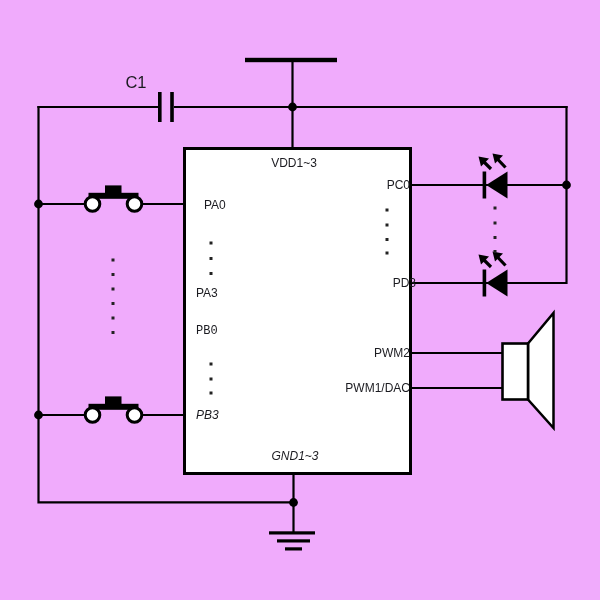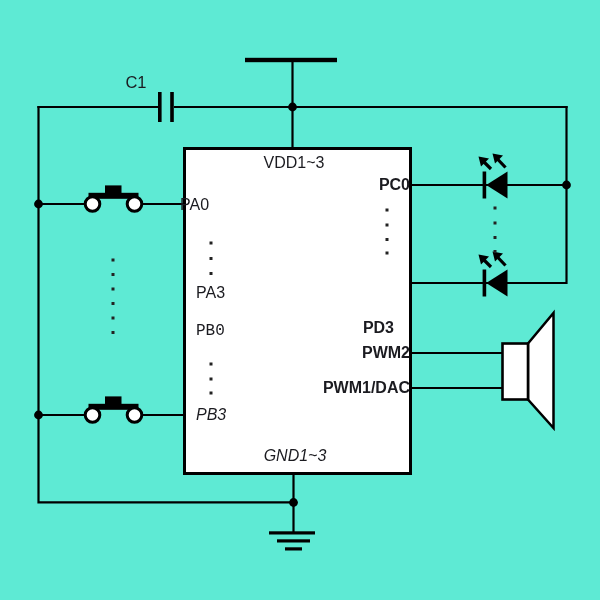--- a/index.html
+++ b/index.html
@@ -1,26 +1,26 @@
 <!DOCTYPE html>
 <html><head>
 <meta charset="utf-8">
 <style>
   html,body{margin:0;padding:0;background:#ffffff;}
   #stage{
-    position:relative;width:600px;height:600px;background:#5eead4;
+    position:relative;width:600px;height:600px;background:#f0abfc;
     font-family:"Liberation Sans",sans-serif;overflow:hidden;
   }
   #schematic-svg{position:absolute;left:0;top:0;}
   .lbl{
-    position:absolute;color:#1b1b20;font-size:16px;line-height:18px;
+    position:absolute;color:#1b1b20;font-size:12px;line-height:18px;
     white-space:nowrap;z-index:5;
   }
   .lbl.small{font-size:16.5px;}
-  .lbl.right{text-align:center;font-weight:bold;}
+  .lbl.right{text-align:center;}
   .lbl.center{text-align:center;}
 </style>
 </head>
 <body>
 
 <div id="stage">
 
   <svg id="schematic-svg" width="600" height="600" viewBox="0 0 600 600">
 
     <g stroke="#000000" stroke-width="2.2">
@@ -144,24 +144,24 @@
         <rect x="493.5" y="221.5" width="3" height="3"></rect>
       <rect x="493.5" y="236" width="3" height="3"></rect>
         <rect x="493.5" y="250" width="3" height="3"></rect>
     </g>
   </svg>
 
   <div class="lbl small center" style="left:116px;top:73px;width:40px;">C1</div>
 
   <div class="lbl center" style="left:244px;top:154px;width:100px;">VDD1~3</div>
 
-  <div class="lbl" style="left:180px;top:196px;">PA0</div>
+  <div class="lbl" style="left:204px;top:196px;">PA0</div>
   <div class="lbl" style="left:196px;top:284px;">PA3</div>
   <div class="lbl" style="left:196px;top:322px;font-family:Liberation Mono, monospace;">PB0</div>
   <div class="lbl" style="left:196px;top:406px;font-style:italic;">PB3</div>
 
   <div class="lbl right" style="right:190px;top:176px;">PC0</div>
-  <div class="lbl right" style="right:206px;top:274px;margin-top:45px;">PD3</div>
+  <div class="lbl right" style="right:184px;top:274px;">PD3</div>
   <div class="lbl right" style="right:190px;top:344px;">PWM2</div>
   <div class="lbl right" style="right:190px;top:379px;margin-left:16px;">PWM1/DAC</div>
 
   <div class="lbl center" style="left:245px;top:447px;width:100px;font-style:italic;">GND1~3</div>
 </div>
 
 </body></html>

